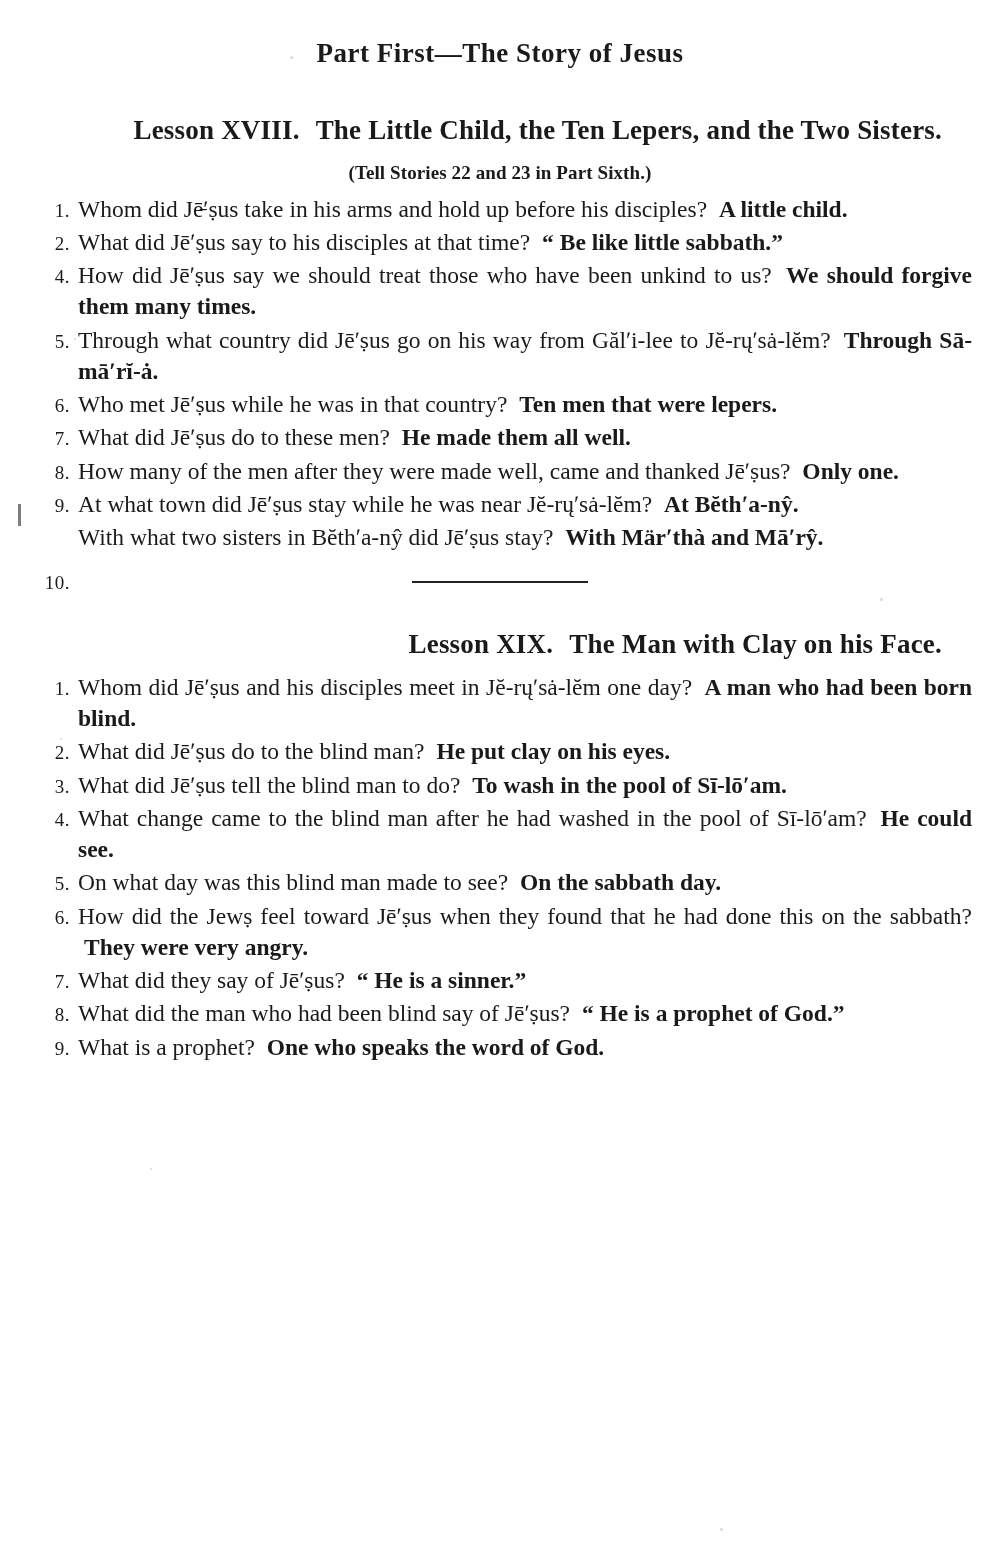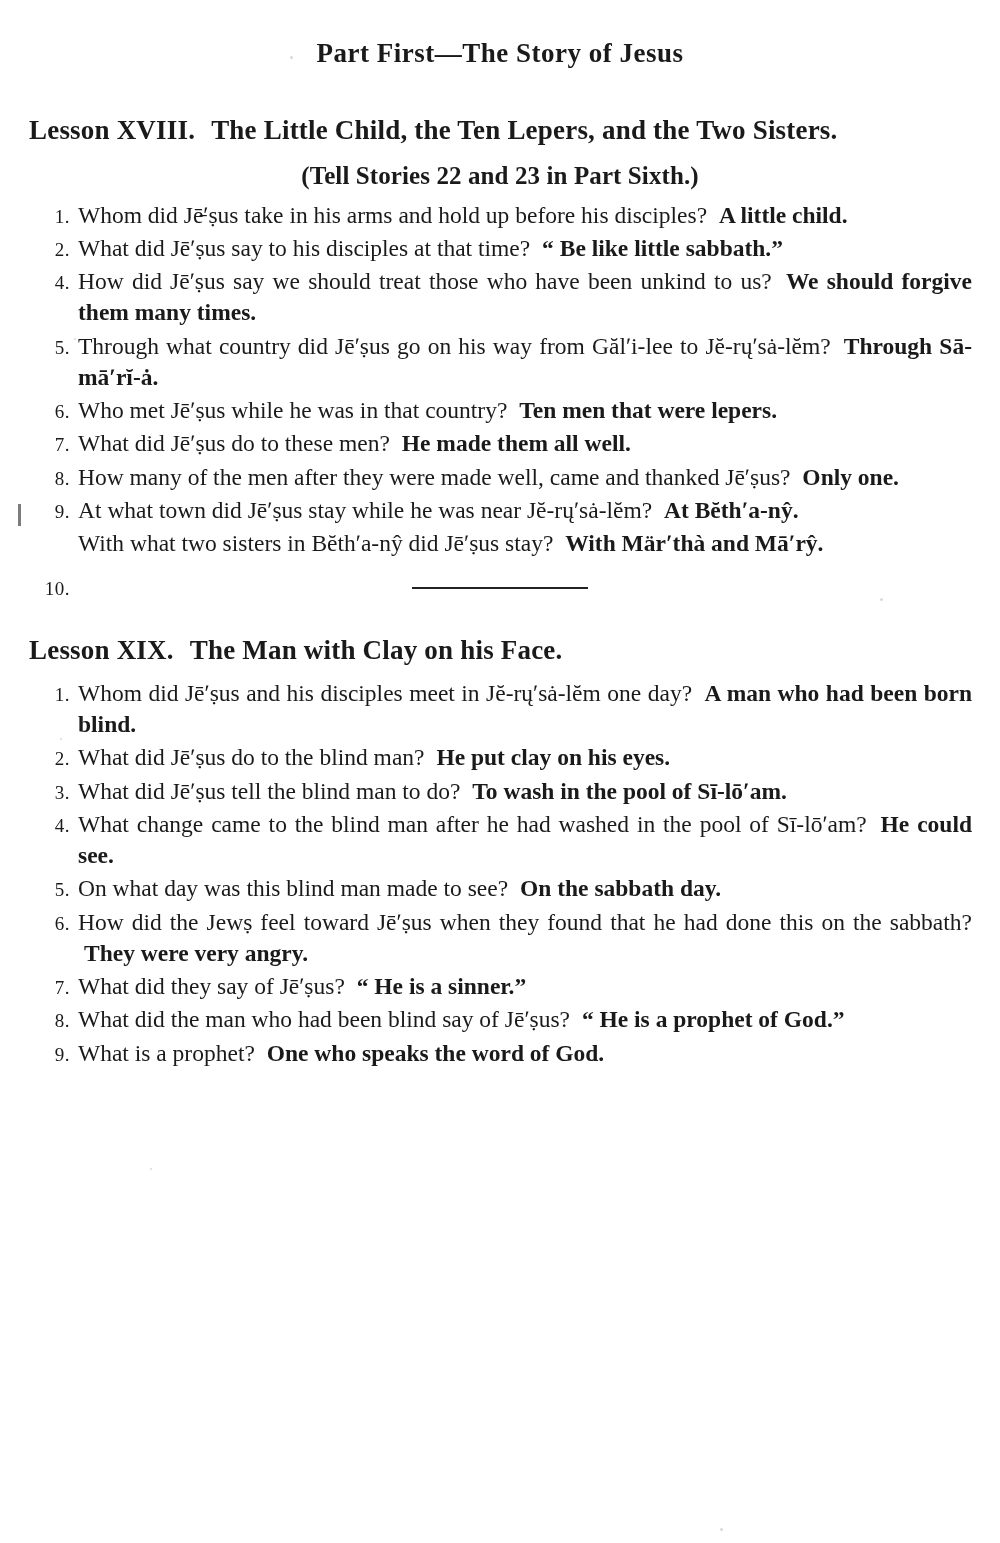--- a/index.html
+++ b/index.html
@@ -27,38 +27,38 @@
     font-weight: bold;
     font-size: 27px;
     letter-spacing: 0.5px;
     margin-top: 38px;
     margin-bottom: 0;
   }
   .lesson-block {
     margin-top: 36px;
   }
   .lesson-title {
-    text-align: left;
+    text-align: right;
     font-weight: bold;
     font-size: 27px;
     line-height: 1.28;
-    padding: 0 29px;
+    padding: 0 58px;
     letter-spacing: 0.2px;
     margin-top: 44px;
   }
   .lesson-title .lesson-num {
     white-space: nowrap;
   }
   .lesson-title .lesson-name {
     margin-left: 16px;
   }
   .lesson-subtitle {
     text-align: center;
     font-weight: bold;
-    font-size: 25px;
+    font-size: 19px;
     margin-top: 14px;
     letter-spacing: 0.1px;
   }
   .qlist {
     margin: 10px 0 0 0;
     padding: 0;
     list-style: none;
   }
   .qitem {
     position: relative;

